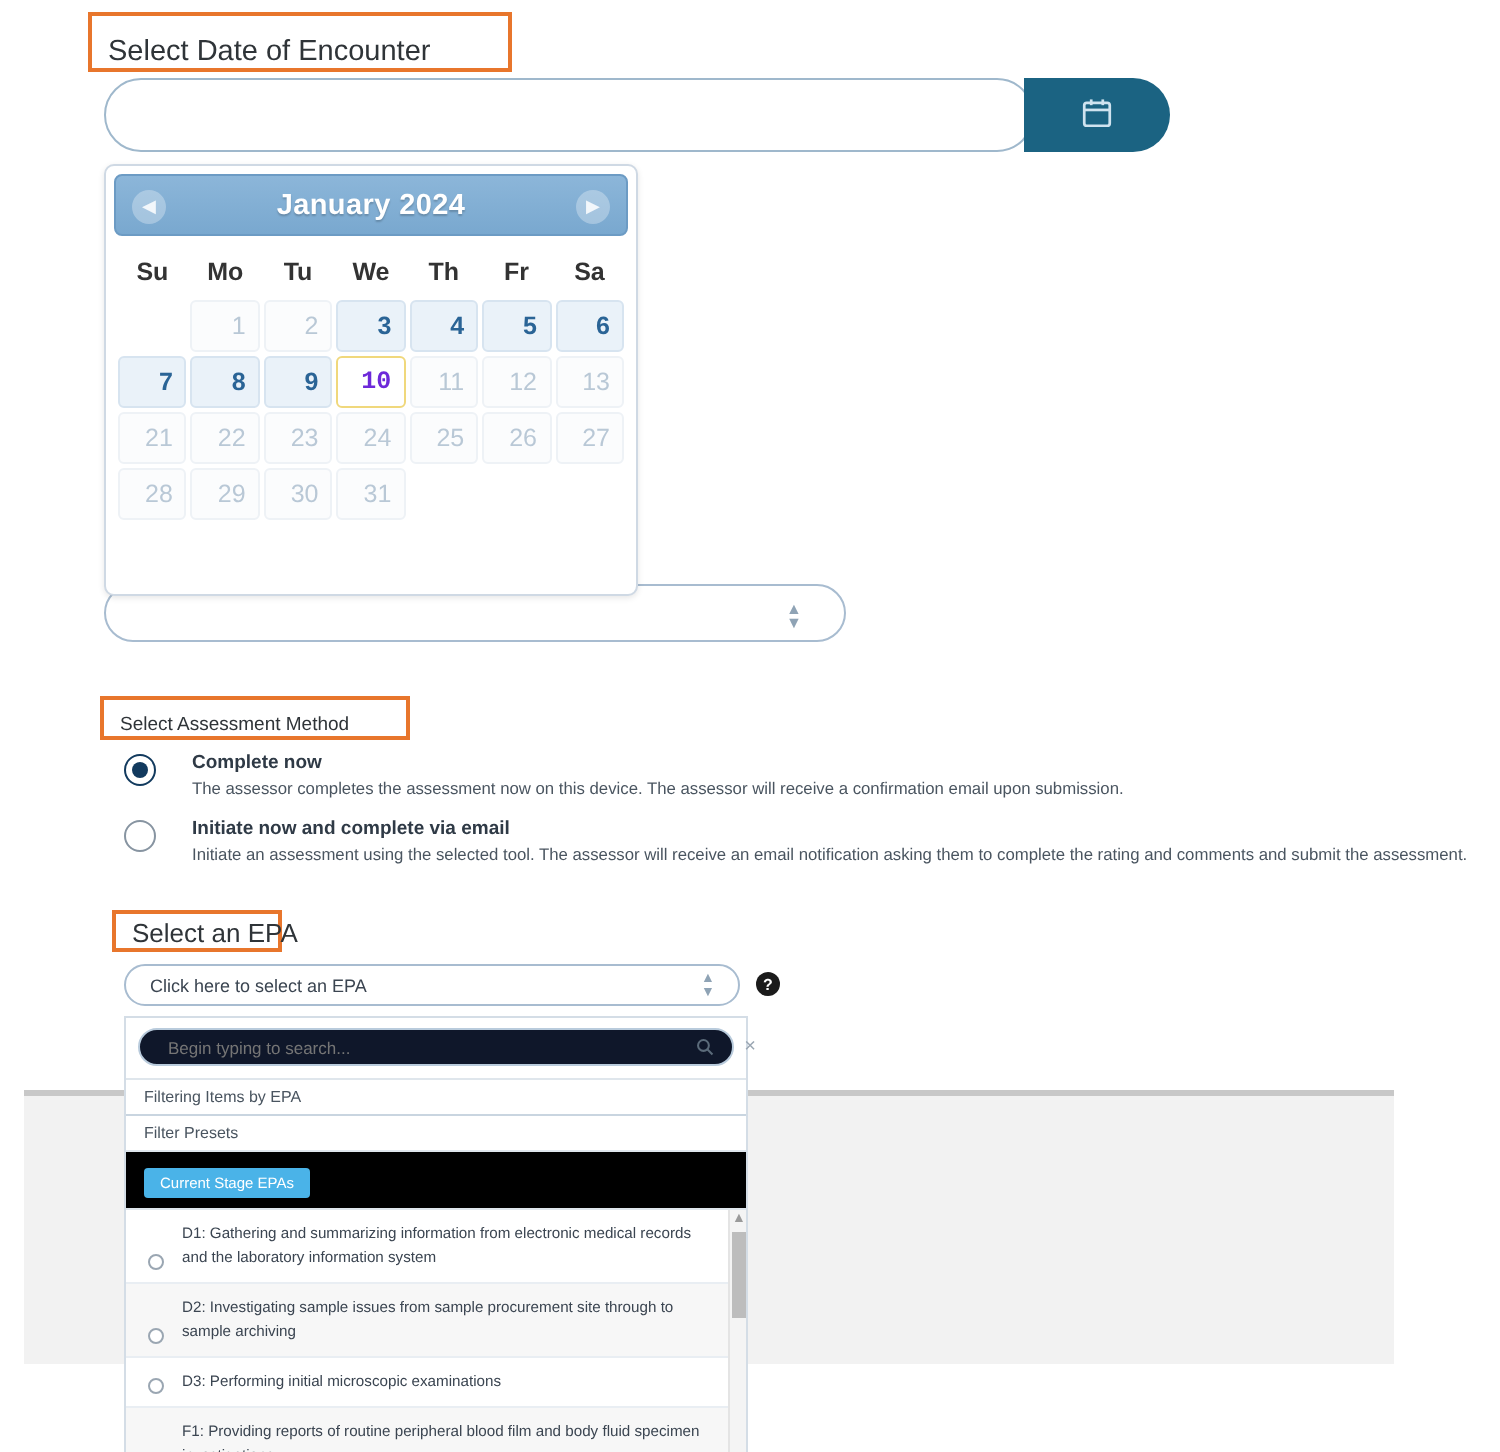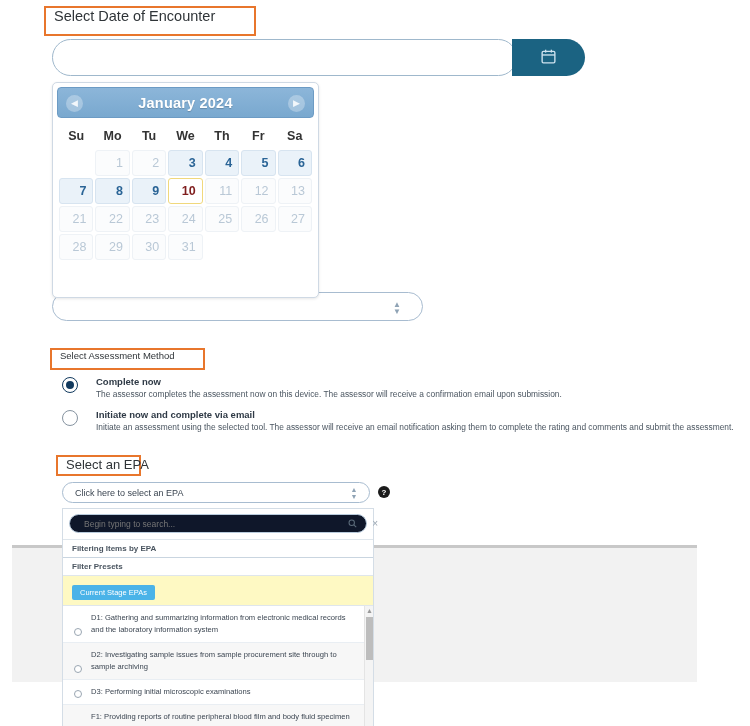--- a/index.html
+++ b/index.html
@@ -10,21 +10,21 @@
     font-family: "Liberation Sans", sans-serif;
     overflow: hidden;
   }
   #root { position: relative; width: 750px; height: 726px; background:#fff; }
 
   
   .anno-box {
     position: absolute;
     border: 2px solid #e8762c;
     background: transparent;
-    display: flex; align-items: flex-start;
+    display: flex; align-items: flex-end;
     padding: 0 8px;
     white-space: nowrap;
   }
   .anno-label { color: #2f3438; }
 
   
   .date-field-wrap { position: absolute; left: 52px; top: 39px; width: 533px; height: 37px; }
   .date-input {
     position: absolute; left: 0; top: 0; width: 465px; height: 37px;
     border: 1px solid #9fb8cc; border-radius: 19px; background: #fff;
@@ -84,21 +84,21 @@
   table.dp-grid th {
     font-size: 12.5px; font-weight: bold; color: #333; height: 24px; padding: 0;
   }
   table.dp-grid td {
     width: 35px; height: 26px; text-align: right;
     font-size: 12.5px; padding: 0 6px 0 0; border-radius: 3px;
   }
   td.d-empty { background: transparent; }
   td.d-off { color: #b9c8d6; background: #fbfcfd; border: 1px solid #eef2f6; }
   td.d-on  { color: #2a6496; background: #eaf2f9; border: 1px solid #d7e4f0; font-weight: bold; cursor: pointer; }
-  td.d-sel { color: #7f1d1d; background: #ffffff; border: 1px solid #f0d87c; font-weight: bold; cursor: pointer; }
+  td.d-sel { color: #6d28d9; background: #ffffff; border: 1px solid #f0d87c; font-weight: bold; cursor: pointer; font-family: Liberation Mono, monospace; }
 
   
   .radio-row { position: absolute; text-decoration: underline; }
   .radio-mark {
     position: absolute; left: 0; top: 0;
     width: 16px; height: 16px; border-radius: 50%;
     border: 1px solid #8794a1; background: #fff;
   }
   .radio-mark.checked { border: 1.5px solid #123a5e; }
   .radio-mark.checked::after {
@@ -151,24 +151,24 @@
     border: none; outline: none; width: 100%; height: 17px;
     font-size: 8.5px; color: #9aa6b2; background: transparent;
     font-family: "Liberation Sans", sans-serif;
   }
   .srch-icon { position:absolute; right: 9px; top: 4px; color:#5b6b7a; font-size:9px; }
   .clr-icon  { position:absolute; right: -12px; top: 3px; color:#9aa6b2; font-size:10px; cursor:pointer; }
 
   .pop-row {
     border-top: 1px solid #dfe6ec;
     font-size: 8px; color: #4a5560;
-    padding: 4px 9px; background: #fff; font-weight: bold;
+    padding: 4px 9px; background: #fff;
   }
   .pop-row.head2 { border-top: 1px solid #c9d5e0; }
-  .badge-row { background: #fef9c3; padding: 5px 9px; border-top: 1px solid #dfe6ec; }
+  .badge-row { background: #000000; padding: 5px 9px; border-top: 1px solid #dfe6ec; }
   .badge {
     display: inline-block; background: #4ab3e8; color: #fff;
     font-size: 7.5px; padding: 3px 8px; border-radius: 2px; cursor: pointer;
   }
 
   .epa-list { position: relative; background: #fff; border-top: 1px solid #dfe6ec; }
   .epa-item {
     position: relative; display: flex; align-items: flex-end;
     padding: 6px 22px 6px 9px; border-bottom: 1px solid #e9eef3;
     cursor: pointer; min-height: 20px;

